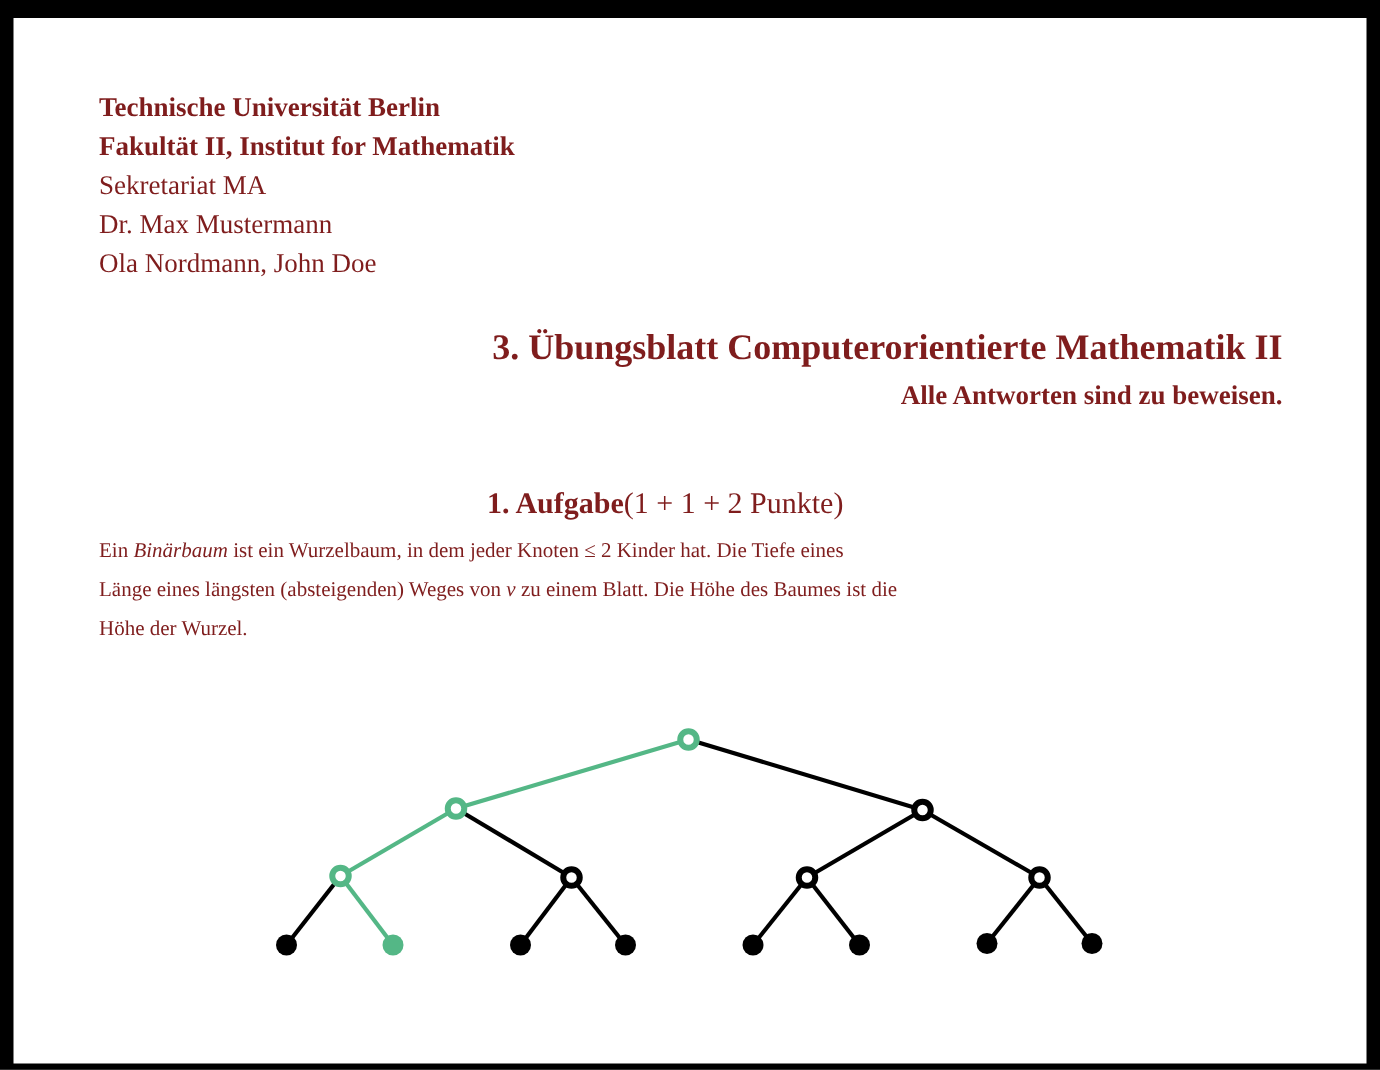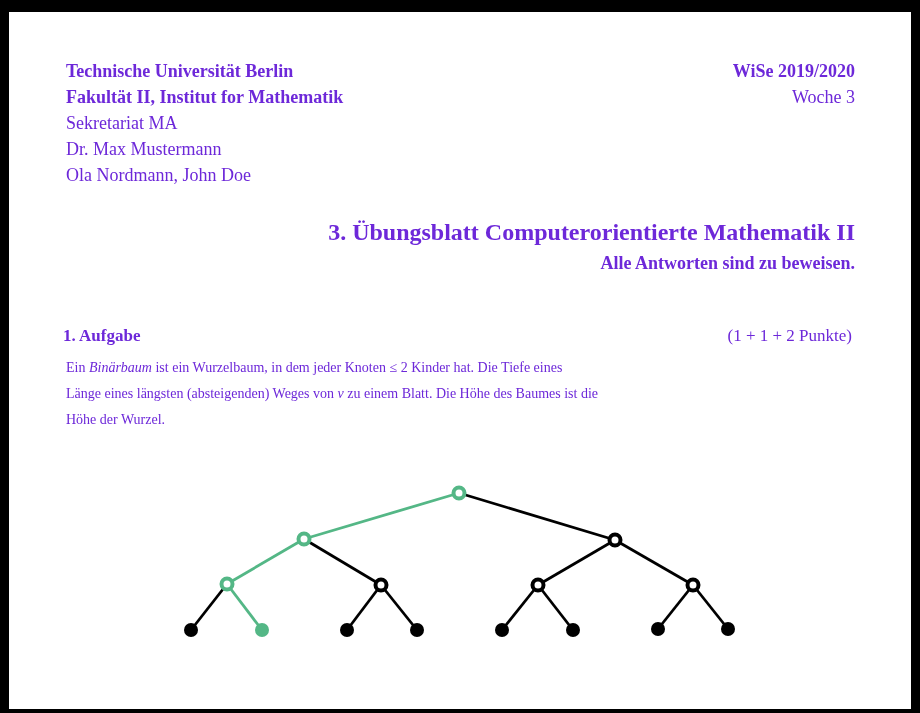--- a/index.html
+++ b/index.html
@@ -17,21 +17,21 @@
     height: 713px;
     background: #000000;
   }
   .page {
     position: absolute;
     left: 9px;
     top: 12px;
     right: 9px;
     bottom: 4px;
     background: #ffffff;
-    color: #6d28d9;
+    color: #7f1d1d;
   }
   .bold { font-weight: 700; }
   .it { font-style: italic; }
 
   .header {
     position: absolute;
     left: 57px;
     top: 46px;
     width: 789px;
     display: flex;
@@ -63,26 +63,26 @@
     line-height: 29px;
   }
   .note-line {
     font-size: 18px;
     line-height: 29px;
     font-weight: 700;
   }
 
   .task-row {
     position: absolute;
-    left: 54px;
+    left: 40px;
     top: 311px;
     width: 789px;
     display: flex;
-    justify-content: space-between;
-    font-size: 17px;
+    justify-content: center;
+    font-size: 20px;
     line-height: 26px;
   }
 
   .paragraph {
     position: absolute;
     left: 57px;
     top: 343px;
     width: 800px;
     font-size: 14px;
   }
@@ -105,24 +105,20 @@
 <div class="viewport">
   <div class="page">
 
     <div class="header">
       <div class="header-left">
         <div class="hline bold">Technische Universität Berlin</div>
         <div class="hline bold">Fakultät II, Institut for Mathematik</div>
         <div class="hline">Sekretariat MA</div>
         <div class="hline">Dr. Max Mustermann</div>
         <div class="hline">Ola Nordmann, John Doe</div>
-      </div>
-      <div class="header-right">
-        <div class="hline bold">WiSe 2019/2020</div>
-        <div class="hline">Woche 3</div>
       </div>
     </div>
 
     <div class="title-block">
       <div class="doc-title">3. Übungsblatt Computerorientierte Mathematik II</div>
       <div class="note-line">Alle Antworten sind zu beweisen.</div>
     </div>
 
     <div class="task-row">
       <div class="bold">1. Aufgabe</div>

